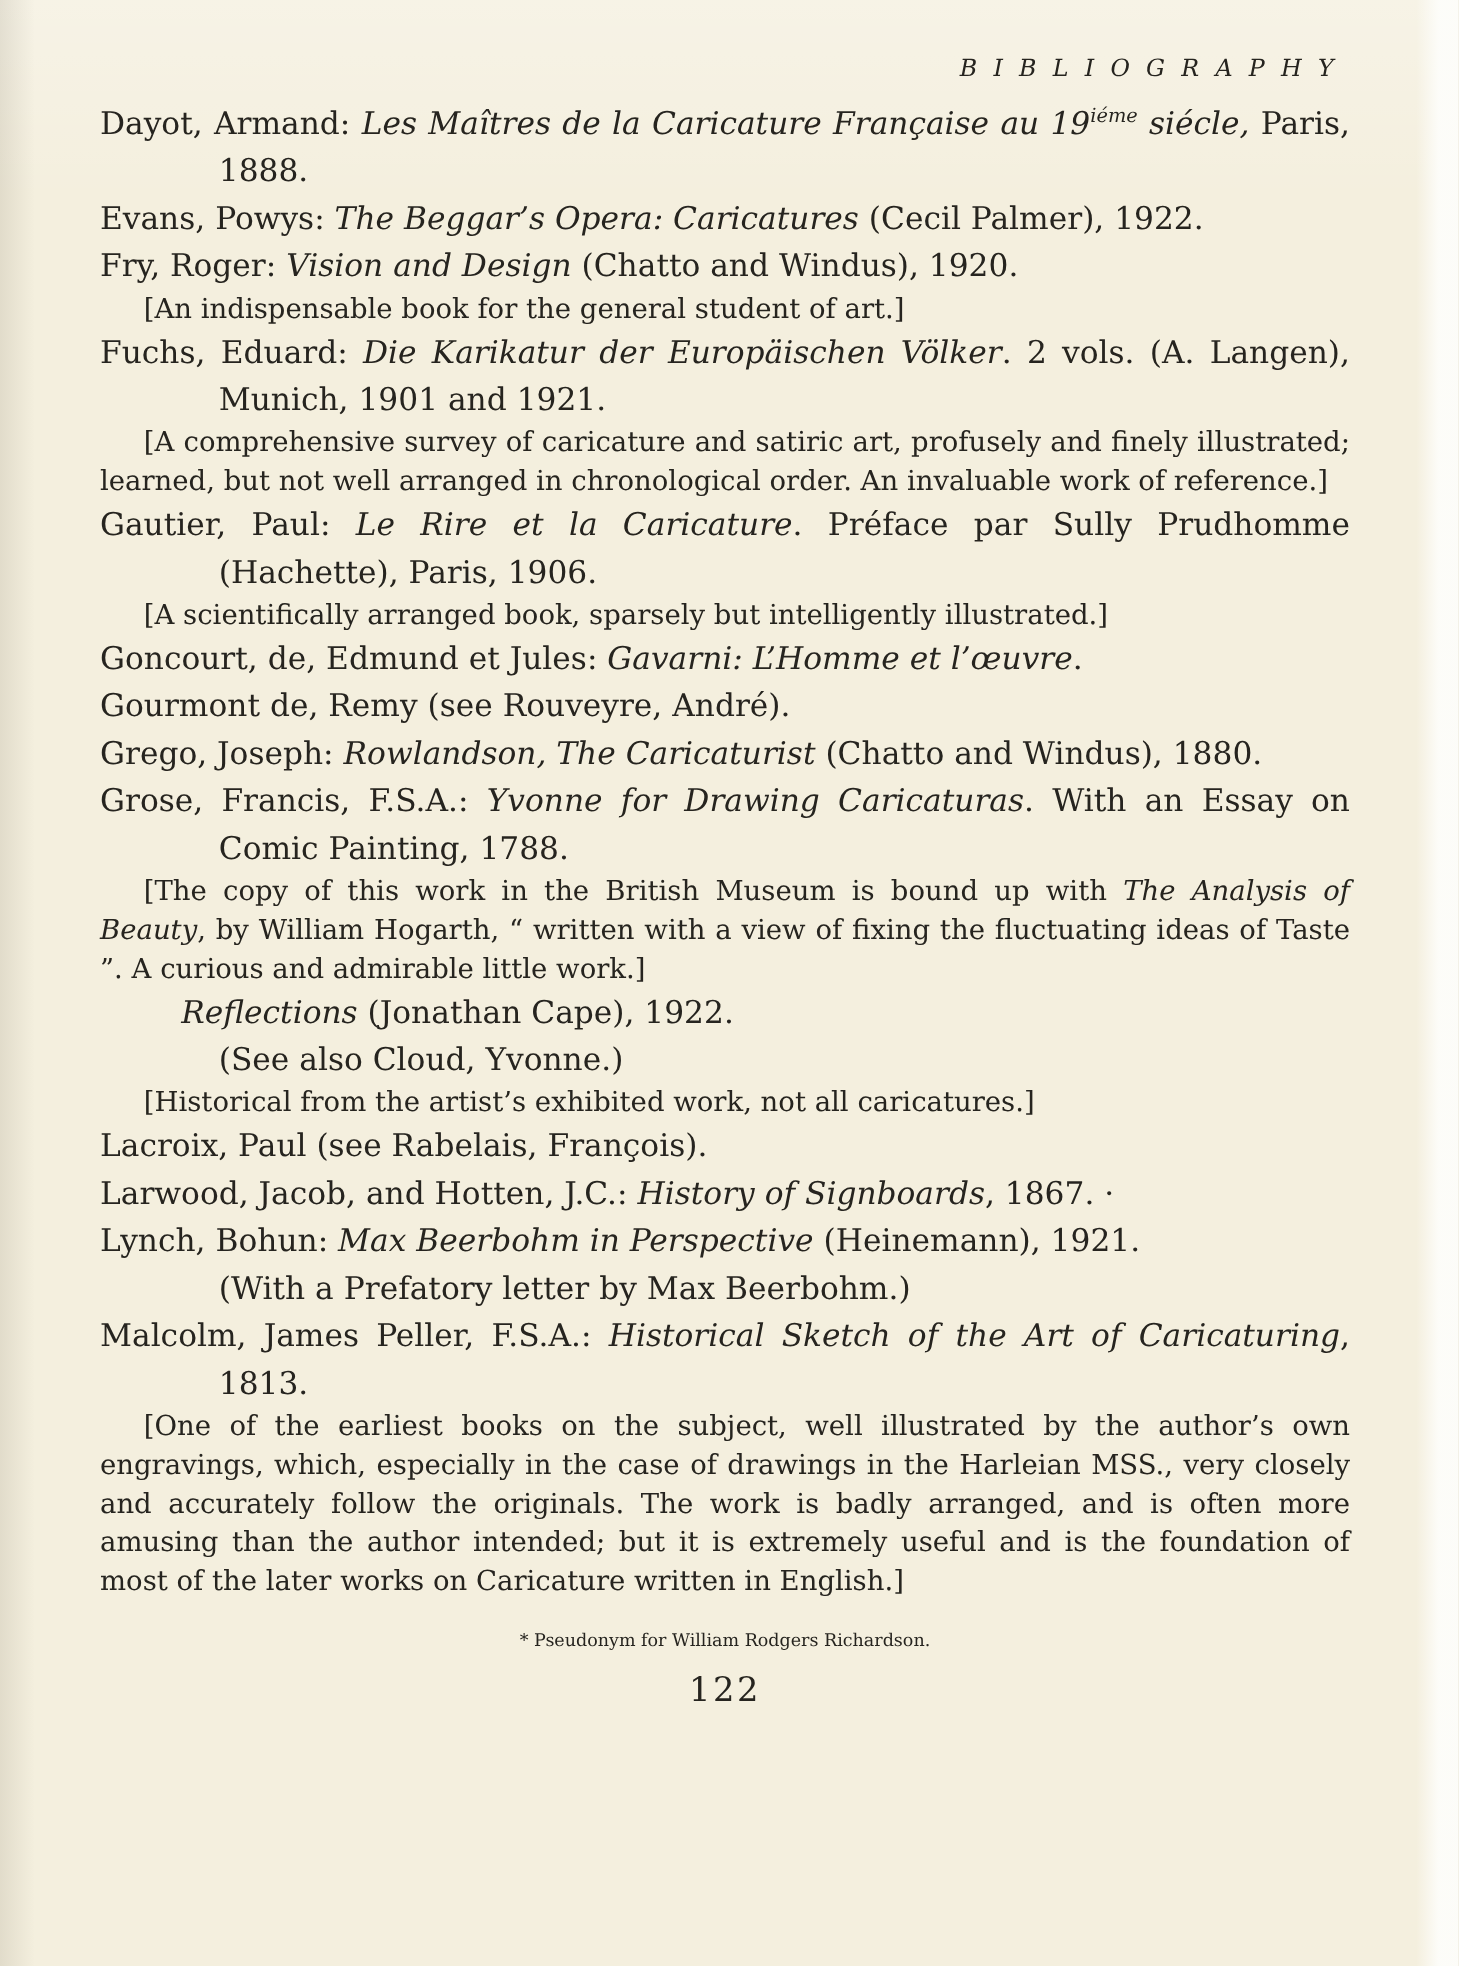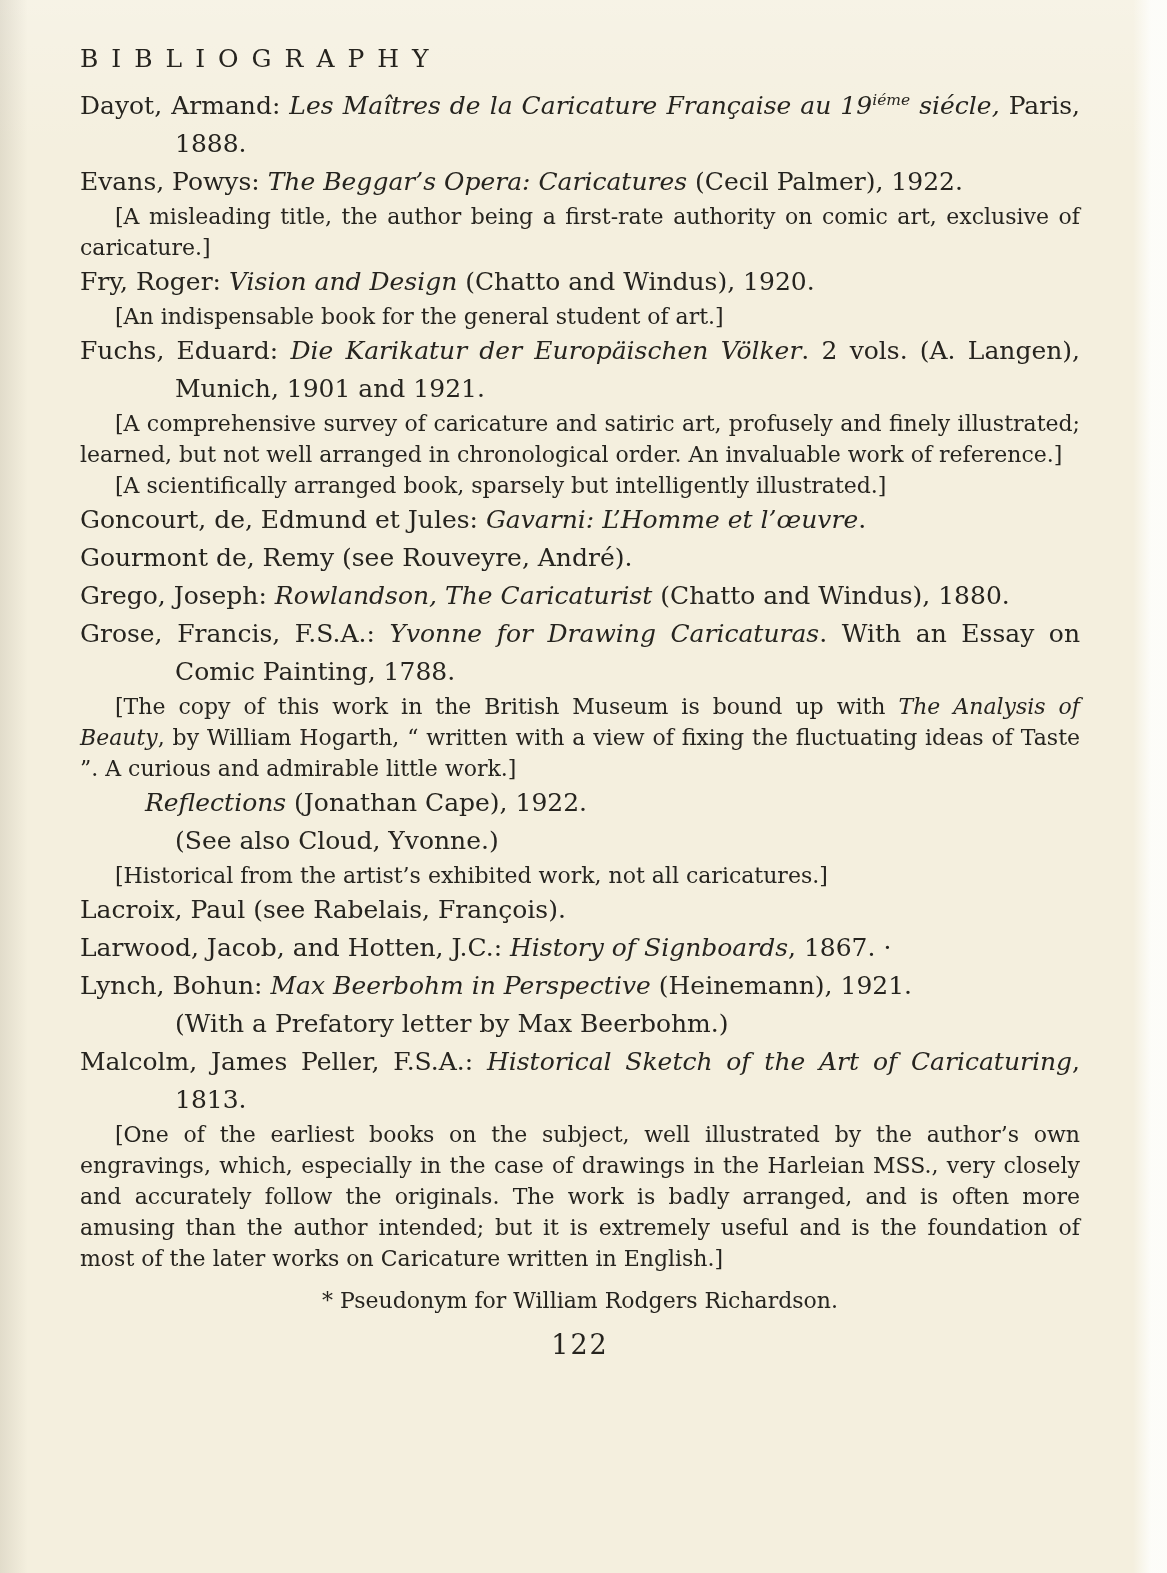--- a/index.html
+++ b/index.html
@@ -17,22 +17,23 @@
     background:
       linear-gradient(to right, rgba(60,50,30,0.10) 0px, rgba(60,50,30,0.0) 28px),
       linear-gradient(to right, rgba(252,252,249,0) calc(100% - 34px), rgba(253,253,250,0.95) calc(100% - 16px)),
       linear-gradient(to bottom, rgba(255,255,255,0.25) 0px, rgba(255,255,255,0) 160px),
       #f4efde;
     overflow: hidden;
     box-sizing: border-box;
     padding: 44px 87px 0 80px;
   }
   .page-title {
-    text-align: left;
-    font-size: 25px;
+    text-align: right;
+    font-style: italic;
+    font-size: 19px;
     letter-spacing: 13px;
     margin: 0 0 14px 0;
     font-weight: 500;
   }
   .bibliography {
     width: 1000px;
   }
   .para {
     margin: 0;
     text-align: justify;
@@ -59,44 +60,44 @@
     text-indent: 35px;
   }
   .it { font-style: italic; }
   sup {
     font-size: 0.62em;
     line-height: 0;
     vertical-align: super;
   }
   .footnote {
     text-align: center;
-    font-size: 22px;
-    margin-top: 14px;
+    font-size: 14px;
+    margin-top: 24px;
   }
   .page-number {
     text-align: center;
     font-size: 27px;
     letter-spacing: 2px;
     margin-top: 16px;
   }
 </style>
 </head>
 <body>
 
 <div class="book-page">
   <h1 class="page-title">BIBLIOGRAPHY</h1>
 
   <div class="bibliography">
       <div class="para entry"><span>Dayot, Armand: </span><span class="it">Les Maîtres de la Caricature Française au 19</span><sup class="it">iéme</sup><span class="it"> siécle,</span><span> Paris, 1888.</span></div>
       <div class="para entry"><span>Evans, Powys: </span><span class="it">The Beggar’s Opera: Caricatures</span><span> (Cecil Palmer), 1922.</span></div>
-      <div class="para note"><span>[A misleading title, the author being a first-rate authority on comic art, exclusive of caricature.]</span></div>
       <div class="para entry"><span>Fry, Roger: </span><span class="it">Vision and Design</span><span> (Chatto and Windus), 1920.</span></div>
       <div class="para note"><span>[An indispensable book for the general student of art.]</span></div>
       <div class="para entry"><span>Fuchs, Eduard: </span><span class="it">Die Karikatur der Europäischen Völker</span><span>. 2 vols. (A. Langen), Munich, 1901 and 1921.</span></div>
       <div class="para note"><span>[A comprehensive survey of caricature and satiric art, profusely and finely illustrated; learned, but not well arranged in chronological order. An invaluable work of reference.]</span></div>
+      <div class="para entry"><span>Gautier, Paul: </span><span class="it">Le Rire et la Caricature</span><span>. Préface par Sully Prudhomme (Hachette), Paris, 1906.</span></div>
       <div class="para note"><span>[A scientifically arranged book, sparsely but intelligently illustrated.]</span></div>
       <div class="para entry"><span>Goncourt, de, Edmund et Jules: </span><span class="it">Gavarni: L’Homme et l’œuvre</span><span>.</span></div>
       <div class="para entry"><span>Gourmont de, Remy (see Rouveyre, André).</span></div>
       <div class="para entry"><span>Grego, Joseph: </span><span class="it">Rowlandson, The Caricaturist</span><span> (Chatto and Windus), 1880.</span></div>
       <div class="para entry"><span>Grose, Francis, F.S.A.: </span><span class="it">Yvonne for Drawing Caricaturas</span><span>. With an Essay on Comic Painting, 1788.</span></div>
       <div class="para note"><span>[The copy of this work in the British Museum is bound up with </span><span class="it">The Analysis of Beauty</span><span>, by William Hogarth, “ written with a view of fixing the fluctuating ideas of Taste ”. A curious and admirable little work.]</span></div>
       <div class="para subentry1"><span class="it">Reflections</span><span> (Jonathan Cape), 1922.</span></div>
       <div class="para subentry2"><span>(See also Cloud, Yvonne.)</span></div>
       <div class="para note"><span>[Historical from the artist’s exhibited work, not all caricatures.]</span></div>
       <div class="para entry"><span>Lacroix, Paul (see Rabelais, François).</span></div>

